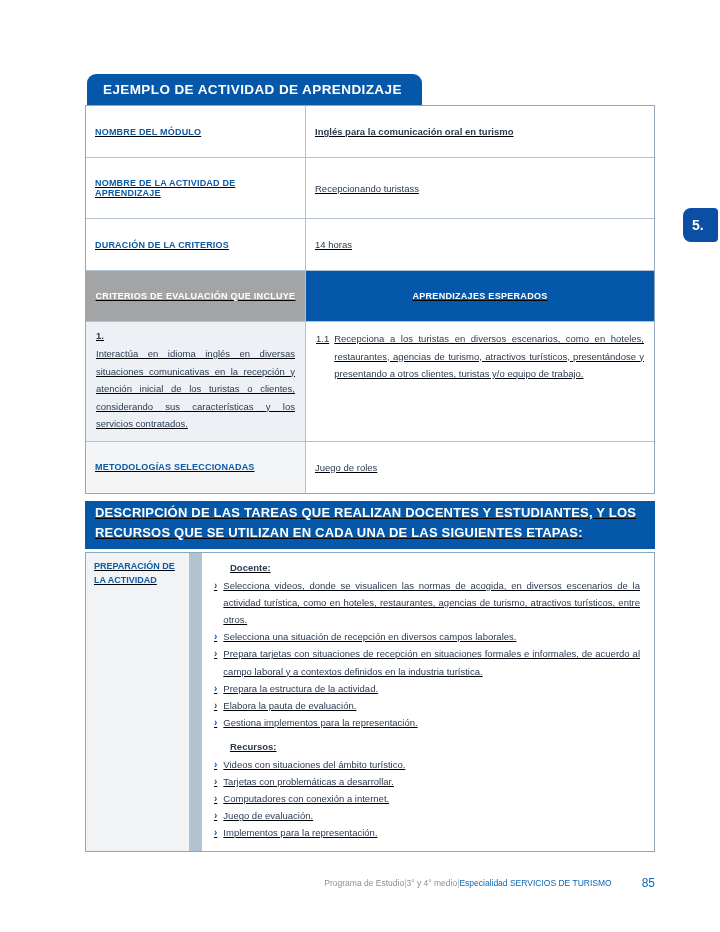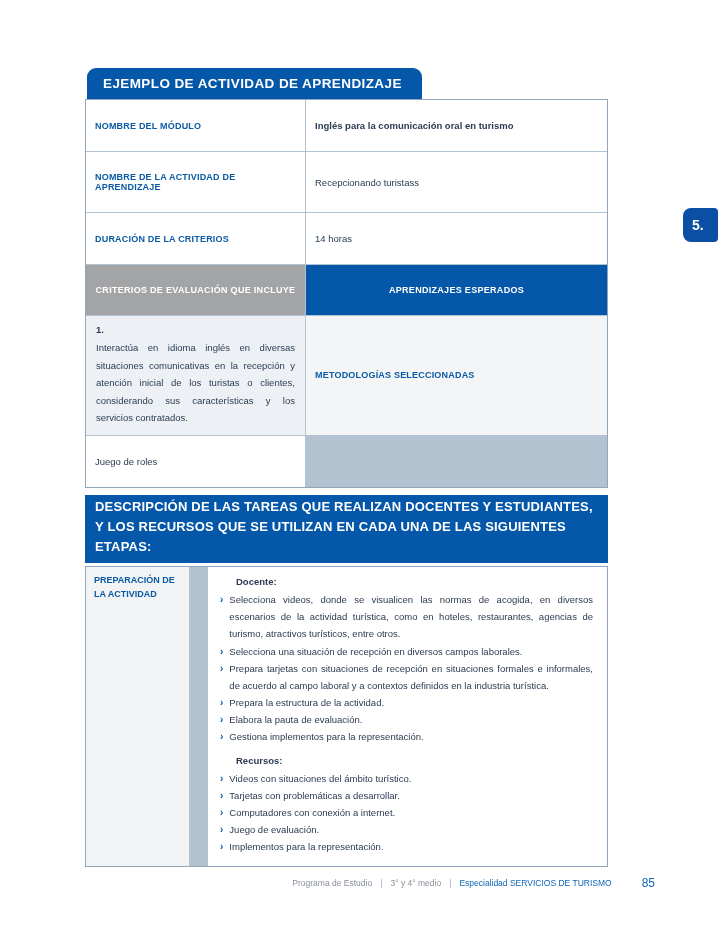--- a/index.html
+++ b/index.html
@@ -5,21 +5,21 @@
   * { margin:0; padding:0; box-sizing:border-box; }
   html,body { background:#ffffff; }
   .page {
     position:relative;
     width:720px; height:932px;
     background:#ffffff;
     font-family:"Liberation Sans", sans-serif;
     overflow:hidden;
     margin:0 auto;
   }
-  .content { position:absolute; left:85px; top:68px; width:523px; }
+  .content { position:absolute; left:85px; top:74px; width:570px;text-decoration:underline; }
 
   
   .title-tab {
     display:inline-block;
     background:#0557a9;
     color:#ffffff;
     font-weight:bold;
     font-size:13.5px;
     letter-spacing:.4px;
     padding:8px 20px 8px 16px;
@@ -70,21 +70,21 @@
     letter-spacing:.2px;
     line-height:1.55;
     padding:2px 10px 6px;
   }
 
   
   .prep {
     margin-top:3px;
     display:grid;
     grid-template-columns:103px 1fr;
-    gap:19px;
+    gap:13px;
     background:#b3c2d1;
     border:1px solid #8fa6bd;
   }
   .prep-label {
     background:#f2f3f4;
     color:#0b5aa5; font-weight:bold; font-size:9px;
     padding:7px 8px; line-height:1.5;
   }
   .prep-body { background:#ffffff; padding:7px 14px 10px 12px; }
   .sub-title { color:#2b3b52; font-weight:bold; font-size:9.5px; margin:2px 16px 4px; }
@@ -101,21 +101,21 @@
     border-radius:8px 4px 4px 8px;
     color:#ffffff; font-weight:bold; font-size:14px;
     display:flex; align-items:center; padding-left:9px;
   }
 
   
   .footer {
     position:absolute; left:85px; top:876px; width:570px;
     display:flex; justify-content:flex-end; align-items:center; gap:30px;
   }
-  .footer-line { display:flex; align-items:center; gap:8px; font-size:8.5px; }
+  .footer-line { display:flex; align-items:center; gap:0; font-size:8.5px; }
   .f-gray { color:#8a9099; }
   .f-sep { color:#9fb0c4; }
   .f-blue { color:#0d66b5; }
   .f-page { color:#0d66b5; font-size:12px; }
 </style>
 </head>
 <body>
 
 <div class="page">
 
@@ -133,20 +133,26 @@
 
       <div class="cell label">DURACIÓN DE LA CRITERIOS</div>
       <div class="cell value">14 horas</div>
 
       <div class="cell head head-gray">CRITERIOS DE EVALUACIÓN QUE INCLUYE</div>
       <div class="cell head head-blue">APRENDIZAJES ESPERADOS</div>
 
       <div class="cell block tint">
         <div class="ae-number">1.</div>
         <div class="ae-text">Interactúa en idioma inglés en diversas situaciones comunicativas en la recepción y atención inicial de los turistas o clientes, considerando sus características y los servicios contratados.</div>
+      </div>
+      <div class="cell block">
+        <div class="crit">
+          <span class="crit-num">1.1</span>
+          <span class="crit-text">Recepciona a los turistas en diversos escenarios, como en hoteles, restaurantes, agencias de turismo, atractivos turísticos, presentándose y presentando a otros clientes, turistas y/o equipo de trabajo.</span>
+        </div>
       </div>
 
       <div class="cell label tintlight">METODOLOGÍAS SELECCIONADAS</div>
       <div class="cell value">Juego de roles</div>
     </div>
 
     <div class="banner">DESCRIPCIÓN DE LAS TAREAS QUE REALIZAN DOCENTES Y ESTUDIANTES, Y LOS RECURSOS QUE SE UTILIZAN EN CADA UNA DE LAS SIGUIENTES ETAPAS:</div>
 
     <div class="prep">
       <div class="prep-label">PREPARACIÓN DE LA ACTIVIDAD</div>

